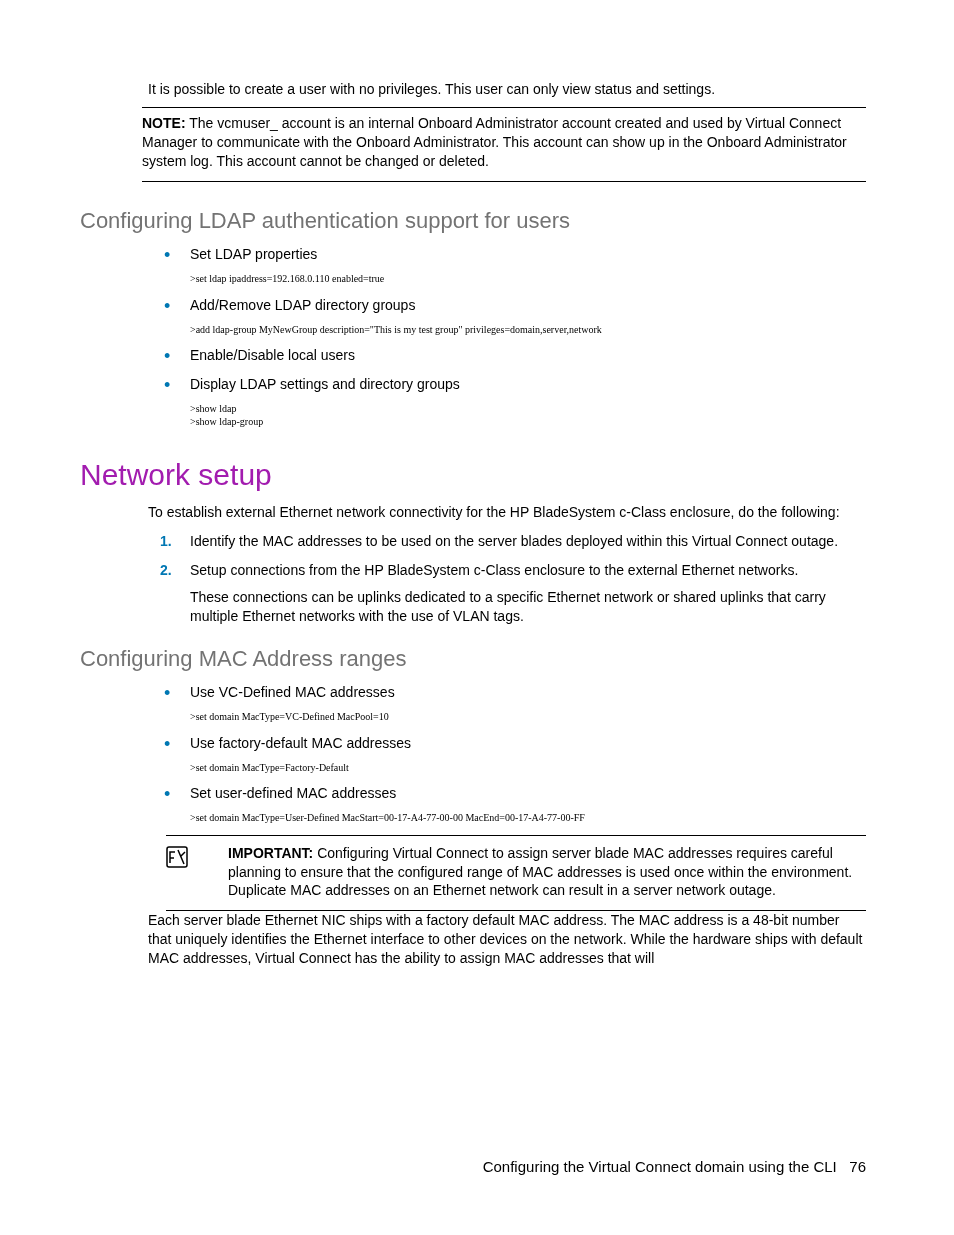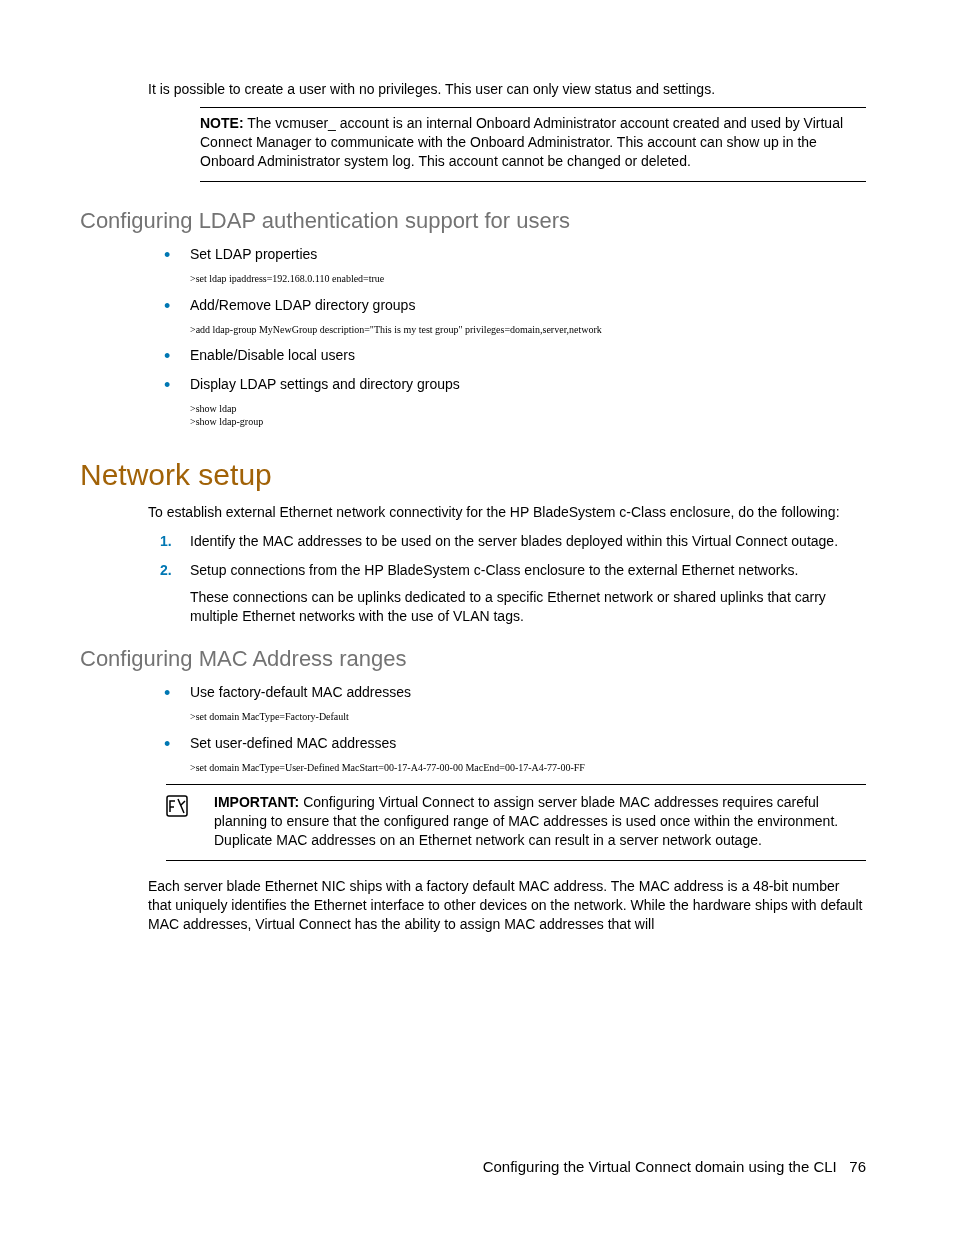--- a/index.html
+++ b/index.html
@@ -18,38 +18,38 @@
     width: 946px;
     min-height: 1235px;
     padding: 80px 80px 40px 80px;
     position: relative;
   }
   .intro {
     margin-left: 68px;
     margin-bottom: 8px;
   }
   .note-box {
-    margin-left: 120px;
+    margin-left: 62px;
     border-top: 1.5px solid #000;
     border-bottom: 1.5px solid #000;
     padding: 6px 0 10px 0;
     margin-bottom: 24px;
   }
   .note-label { font-weight: bold; }
   h2.section {
     font-family: Arial, Helvetica, sans-serif;
     font-weight: normal;
     color: #737373;
     font-size: 22px;
     margin: 18px 0 10px 0;
   }
   h1.section {
     font-family: Arial, Helvetica, sans-serif;
     font-weight: normal;
-    color: #a16207;
+    color: #a21caf;
     font-size: 30px;
     margin: 26px 0 8px 0;
   }
   ul.bullets {
     list-style: none;
     padding: 0;
     margin: 0 0 0 70px;
   }
   ul.bullets > li {
     position: relative;
@@ -99,23 +99,23 @@
   .step-sub {
     margin-top: 8px;
   }
   .important-row {
     display: flex;
     margin-left: 86px;
     margin-top: 6px;
     border-top: 1.5px solid #000;
     border-bottom: 1.5px solid #000;
     padding: 8px 0 10px 0;
-    margin-bottom: 16px;
+    margin-bottom: 0;
     align-items: flex-start;
-    gap: 26px;
+    gap: 40px;
   }
   .important-icon {
     flex: 0 0 auto;
     margin-top: 2px;
   }
   .important-text { flex: 1 1 auto; }
   .important-label { font-weight: bold; }
   .footer {
     position: absolute;
     bottom: 58px;
@@ -161,20 +161,24 @@
       <span>Identify the MAC addresses to be used on the server blades deployed within this Virtual Connect outage.</span>
     </li>
     <li>
       <span>Setup connections from the HP BladeSystem c-Class enclosure to the external Ethernet networks.</span>
       <div class="step-sub">These connections can be uplinks dedicated to a specific Ethernet network or shared uplinks that carry multiple Ethernet networks with the use of VLAN tags.</div>
     </li>
   </ol>
 
   <h2 class="section">Configuring MAC Address ranges</h2>
   <ul class="bullets">
+    <li>
+      <span>Use VC-Defined MAC addresses</span>
+      <span class="code">&gt;set domain MacType=VC-Defined MacPool=10</span>
+    </li>
     <li>
       <span>Use factory-default MAC addresses</span>
       <span class="code">&gt;set domain MacType=Factory-Default</span>
     </li>
     <li>
       <span>Set user-defined MAC addresses</span>
       <span class="code">&gt;set domain MacType=User-Defined MacStart=00-17-A4-77-00-00 MacEnd=00-17-A4-77-00-FF</span>
     </li>
   </ul>
 

